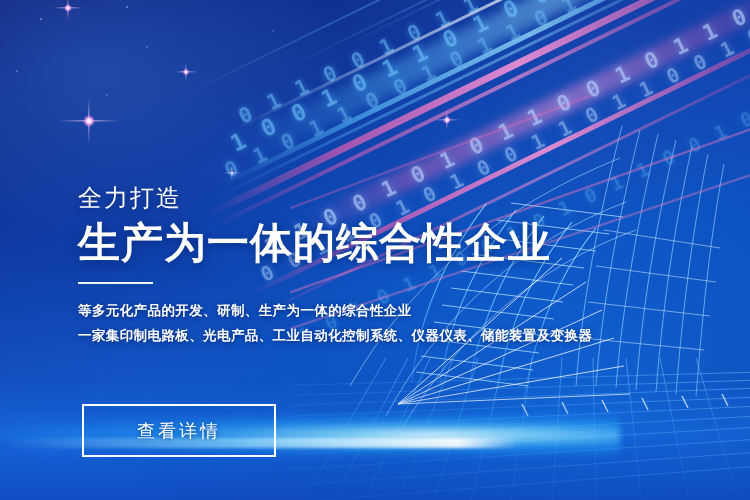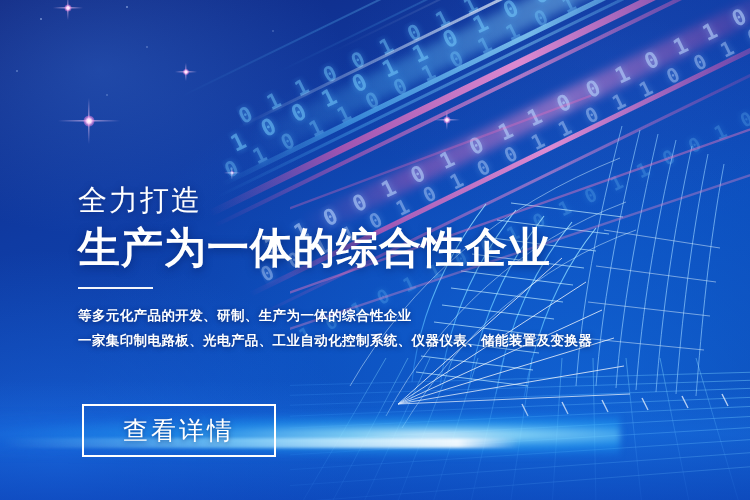--- a/index.html
+++ b/index.html
@@ -76,21 +76,21 @@
     filter:blur(1.6px);
   }
   .floorglow{
     position:absolute;left:0;bottom:0;width:100%;height:120px;pointer-events:none;
     background:linear-gradient(180deg, rgba(25,120,240,0) 0%, rgba(28,118,235,.35) 45%, rgba(14,70,190,.55) 100%);
   }
 
   
   .content{position:absolute;left:78px;top:186px;width:520px;}
   .kicker{
-    font-size:29px;color:#ffffff;font-weight:400;letter-spacing:2px;line-height:1;
+    font-size:24px;color:#ffffff;font-weight:400;letter-spacing:2px;line-height:1;
     text-shadow:0 1px 6px rgba(0,20,80,.5);
   }
   .headline{
     margin-top:11px;
     font-size:42px;font-weight:700;color:#ffffff;letter-spacing:1px;line-height:1.05;
     text-shadow:0 2px 9px rgba(0,25,90,.55);
     white-space:nowrap;
   }
   .divider{margin-top:17px;width:75px;height:2px;background:#ffffff;opacity:.95;}
   .desc{
@@ -100,21 +100,21 @@
     white-space:nowrap;
   }
   .cta{
     position:absolute;left:82px;top:404px;
     width:194px;height:53px;
     box-sizing:border-box;
     border:2px solid #ffffff;
     background:transparent;
     color:#ffffff;
     font-family:Liberation Sans, sans-serif;
-    font-size:25px;letter-spacing:3px;
+    font-size:18px;letter-spacing:3px;
     display:flex;align-items:center;justify-content:center;
     cursor:pointer;
     text-shadow:0 1px 5px rgba(0,20,80,.5);
   }
 </style>
 </head>
 <body>
 
 <div id="banner">
 

